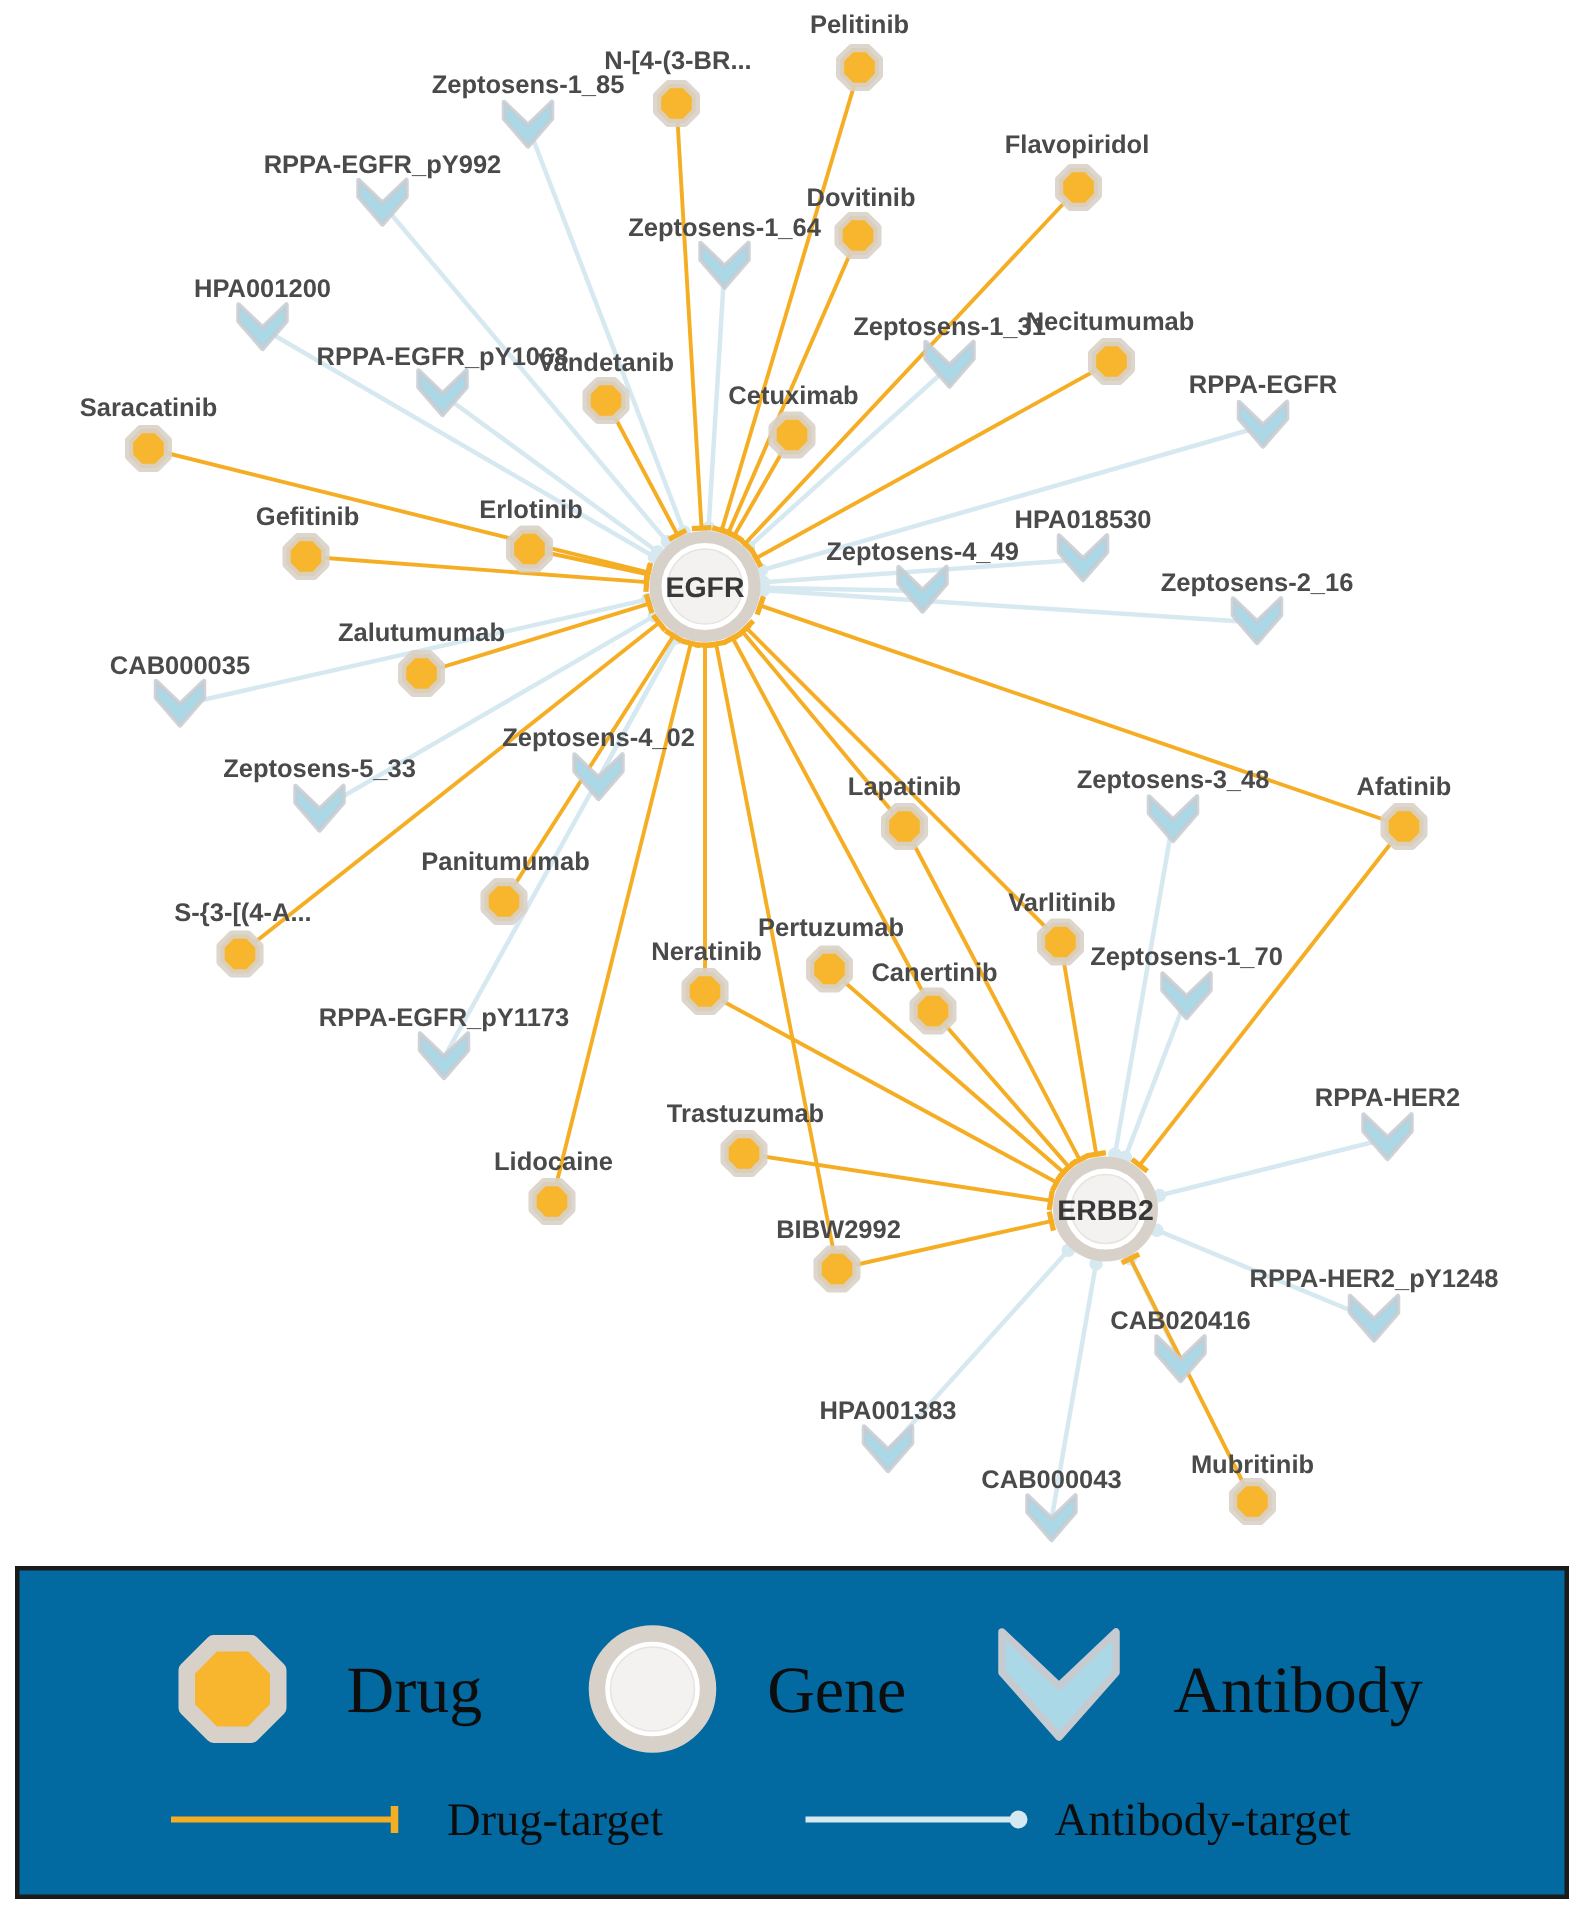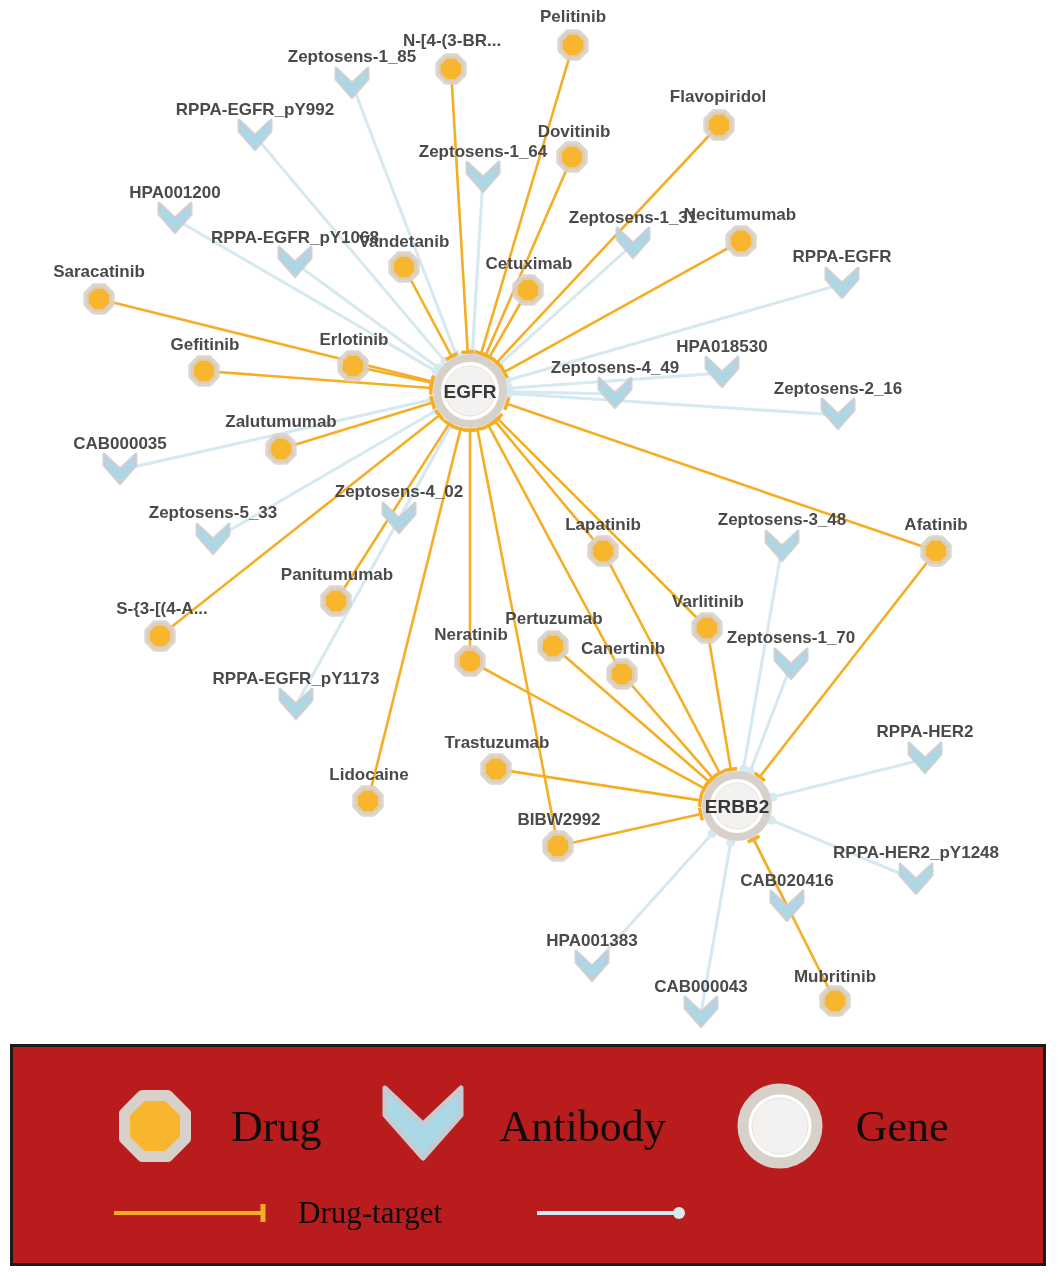--- a/index.html
+++ b/index.html
@@ -3,21 +3,21 @@
 <meta charset="utf-8">
 <style>
   html,body{margin:0;padding:0;background:#ffffff;}
   .page{position:relative;width:1059px;height:1280px;background:#fff;overflow:hidden;
         font-family:"Liberation Sans",sans-serif;}
   svg text.node-label{font:bold 17px "Liberation Sans",sans-serif;fill:#4a4a4a;}
   svg text.gene-label{font:bold 19px "Liberation Sans",sans-serif;fill:#383838;}
   .legend-title{position:absolute;left:12px;top:1044px;
         font:bold 36px "DejaVu Serif",serif;color:#000;}
   .legend-box{position:absolute;left:10px;top:1044px;width:1030px;height:216px;
-        border:3px solid #1b1b1b;background:#b91c1c;}
+        border:3px solid #1b1b1b;background:#0369a1;}
   .lr1{display:flex;align-items:center;height:134px;margin-top:12px;}
   .li{display:flex;align-items:center;gap:26px;}
   .li-drug{margin-left:92px;}
   .li-gene{margin-left:64px;}
   .li-antibody{margin-left:52px;}
   .li .li-label{font:400 44px "Liberation Serif",serif;color:#0d0d0d;}
   .lr2{display:flex;align-items:center;margin-top:2px;}
   .le{display:flex;align-items:center;gap:14px;}
   .le-drug{margin-left:98px;gap:22px;}
   .le-antibody{margin-left:92px;}
@@ -328,44 +328,45 @@
   <div class="legend-title">Legend</div>
 
   <div class="legend-box">
     <div class="lr1">
       <div class="li li-drug">
         <svg width="100" height="100" viewBox="-50 -50 100 100">
           <path class="ic-drug-oct" d="M 30.5 12.6 L 12.6 30.5 L -12.6 30.5 L -30.5 12.6 L -30.5 -12.6 L -12.6 -30.5 L 12.6 -30.5 L 30.5 -12.6 Z"></path>
         </svg>
         <span class="li-label">Drug</span>
       </div>
-      <div class="li li-antibody">
-        <svg width="100" height="100" viewBox="-50 -50 100 100">
-          <path class="ic-chev" d="M -38 -38 L 0 -2 L 38 -38 L 38 -11 L 0 32 L -38 -11 Z"></path>
-        </svg>
-        <span class="li-label">Antibody</span>
-      </div>
       <div class="li li-gene">
         <svg width="100" height="100" viewBox="-50 -50 100 100">
           <circle class="ic-gene-outer" r="37"></circle>
           <circle class="ic-gene-inner" r="28"></circle>
         </svg>
         <span class="li-label">Gene</span>
+      </div>
+      <div class="li li-antibody">
+        <svg width="100" height="100" viewBox="-50 -50 100 100">
+          <path class="ic-chev" d="M -38 -38 L 0 -2 L 38 -38 L 38 -11 L 0 32 L -38 -11 Z"></path>
+        </svg>
+        <span class="li-label">Antibody</span>
       </div>
     </div>
     <div class="lr2">
       <div class="le le-drug">
         <svg width="165" height="24" viewBox="0 0 165 24">
           <line class="ic-dline" x1="3" y1="12" x2="152" y2="12"></line>
           <line class="ic-dline" x1="152" y1="3" x2="152" y2="21" style="stroke-width:5"></line>
         </svg>
         <span class="le-label">Drug-target</span>
       </div>
       <div class="le le-antibody">
         <svg width="155" height="24" viewBox="0 0 155 24">
           <line class="ic-aline" x1="3" y1="12" x2="140" y2="12"></line>
           <circle class="ic-adot" cx="145" cy="12" r="6"></circle>
         </svg>
+        <span class="le-label">Antibody-target</span>
       </div>
     </div>
   </div>
 
 </div>
 
 </body></html>

